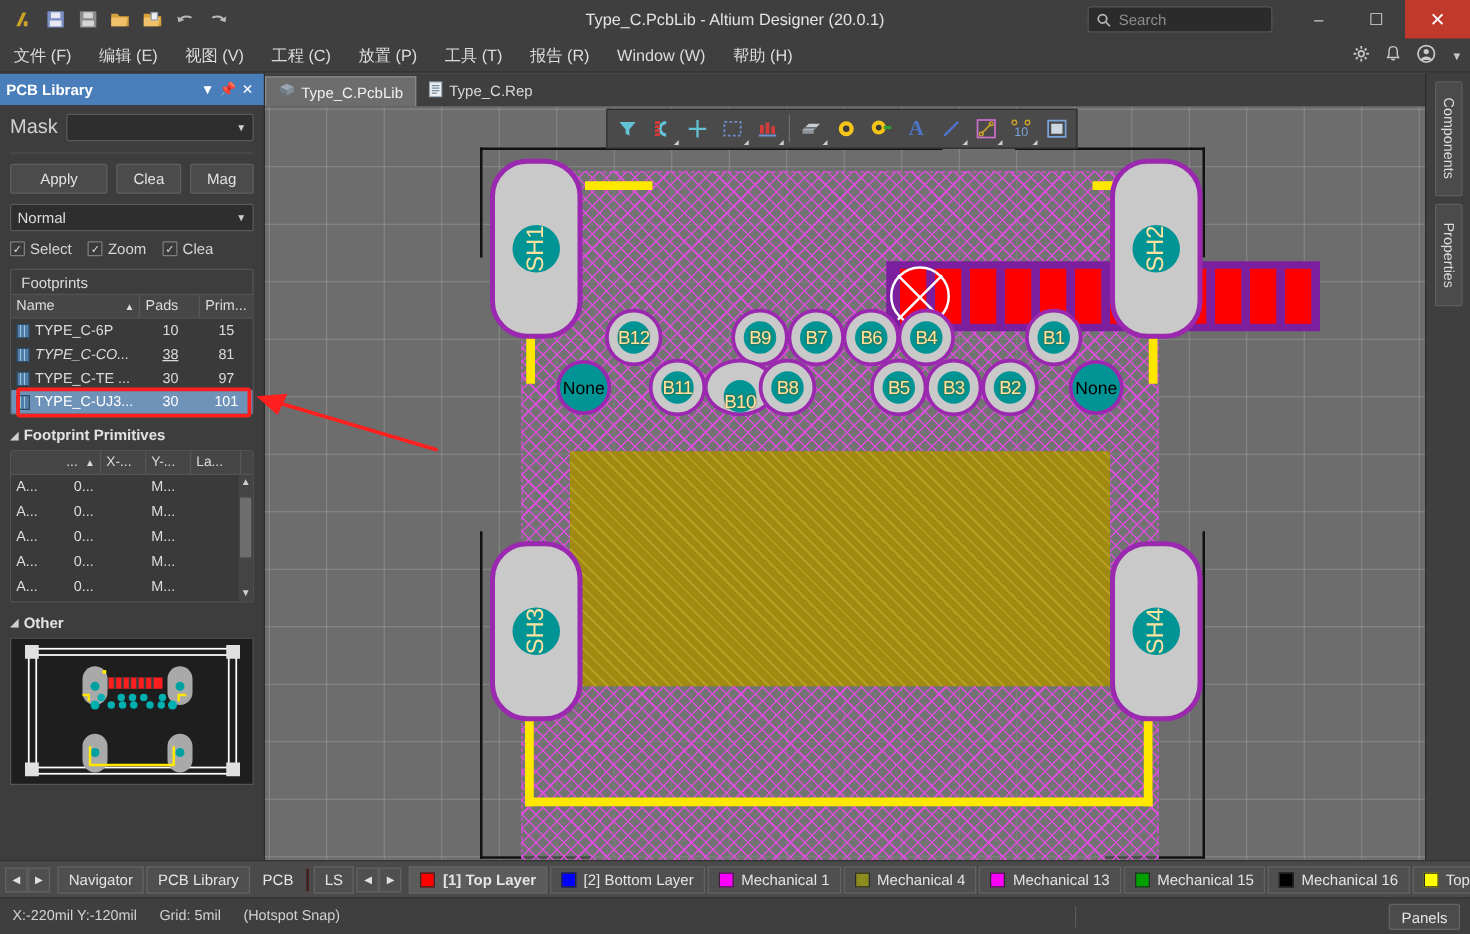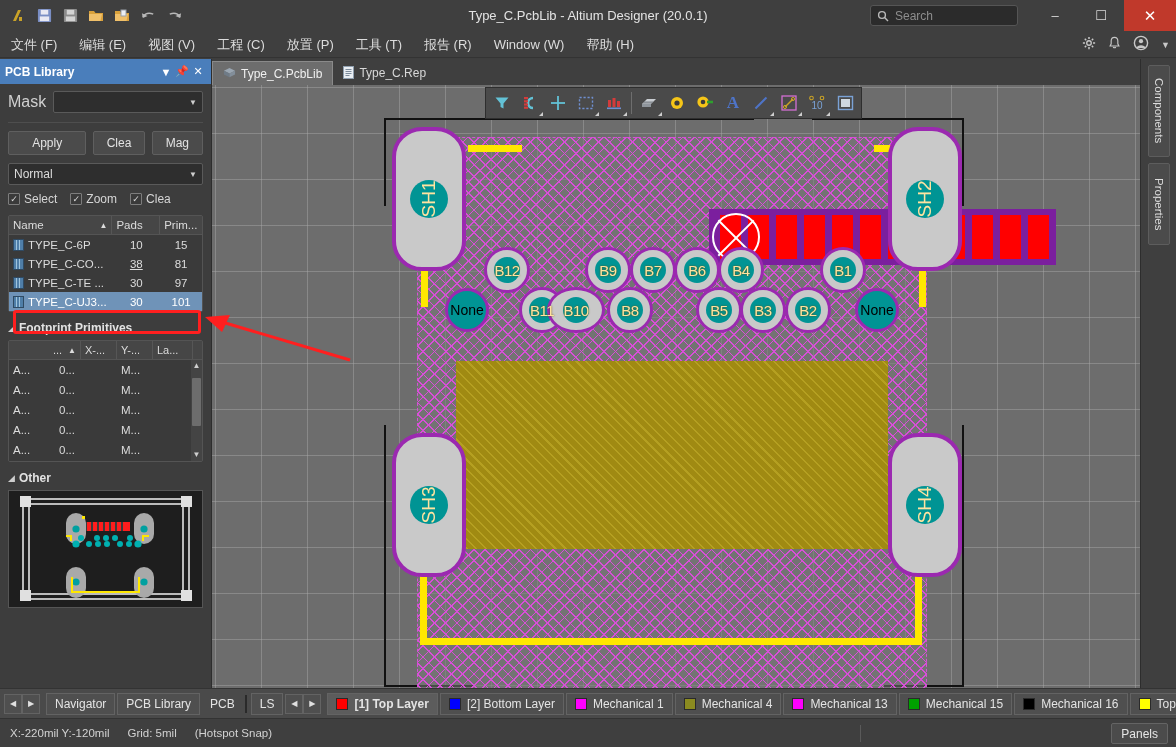--- a/index.html
+++ b/index.html
@@ -422,39 +422,40 @@
             <span class="chk">✓</span>
             <span>Zoom</span>
           </span>
         <span class="g">
             <span class="chk">✓</span>
             <span>Clea</span>
           </span>
       </div>
 
       <div class="grpbox">
+        <div class="grp-title">Footprints</div>
         <div class="tbl-head">
           <div class="th" style="width:104px;">
             <span>Name</span>
             <span style="margin-left:auto;font-size:8px;">▲</span>
           </div>
           <div class="th" style="width:48px;">Pads</div>
           <div class="th" style="width:42px;border-right:none;">Prim...</div>
         </div>
         <div class="tbl-body">
           <div class="tr">
             <div class="td" style="width:104px;">
                 <span class="fp-ico"></span>
                 <span>TYPE_C-6P</span>
               </div>
             <div class="td" style="width:48px;justify-content:center;">10</div>
             <div class="td" style="width:42px;justify-content:center;">15</div>
           </div>
           <div class="tr">
-            <div class="td" style="width:104px;">
+            <div class="td" style="width:104px;font-style:italic;">
                 <span class="fp-ico"></span>
                 <span>TYPE_C-CO...</span>
               </div>
             <div class="td" style="width:48px;justify-content:center;text-decoration:underline;">38</div>
             <div class="td" style="width:42px;justify-content:center;">81</div>
           </div>
           <div class="tr">
             <div class="td" style="width:104px;">
                 <span class="fp-ico"></span>
                 <span>TYPE_C-TE ...</span>
@@ -682,21 +683,21 @@
       </div>
       <div class="tpad" style="left:608px; top:162px; width:46px; height:46px;">
         <div class="hole" style="width:26px; height:26px;"></div>
         <span class="pn">B1</span>
       </div>
 
       <div class="tpad" style="left:307px; top:202px; width:46px; height:46px;">
         <div class="hole" style="width:26px; height:26px;"></div>
         <span class="pn">B11</span>
       </div>
-      <div class="tpad" style="left:335px; top:202px; width:58px; height:46px;">
+      <div class="tpad" style="left:351px; top:202px; width:58px; height:46px;align-items:flex-end;">
         <div class="hole" style="width:26px; height:26px;"></div>
         <span class="pn">B10</span>
       </div>
       <div class="tpad" style="left:395px; top:202px; width:46px; height:46px;">
         <div class="hole" style="width:26px; height:26px;"></div>
         <span class="pn">B8</span>
       </div>
       <div class="tpad" style="left:484px; top:202px; width:46px; height:46px;">
         <div class="hole" style="width:26px; height:26px;"></div>
         <span class="pn">B5</span>

